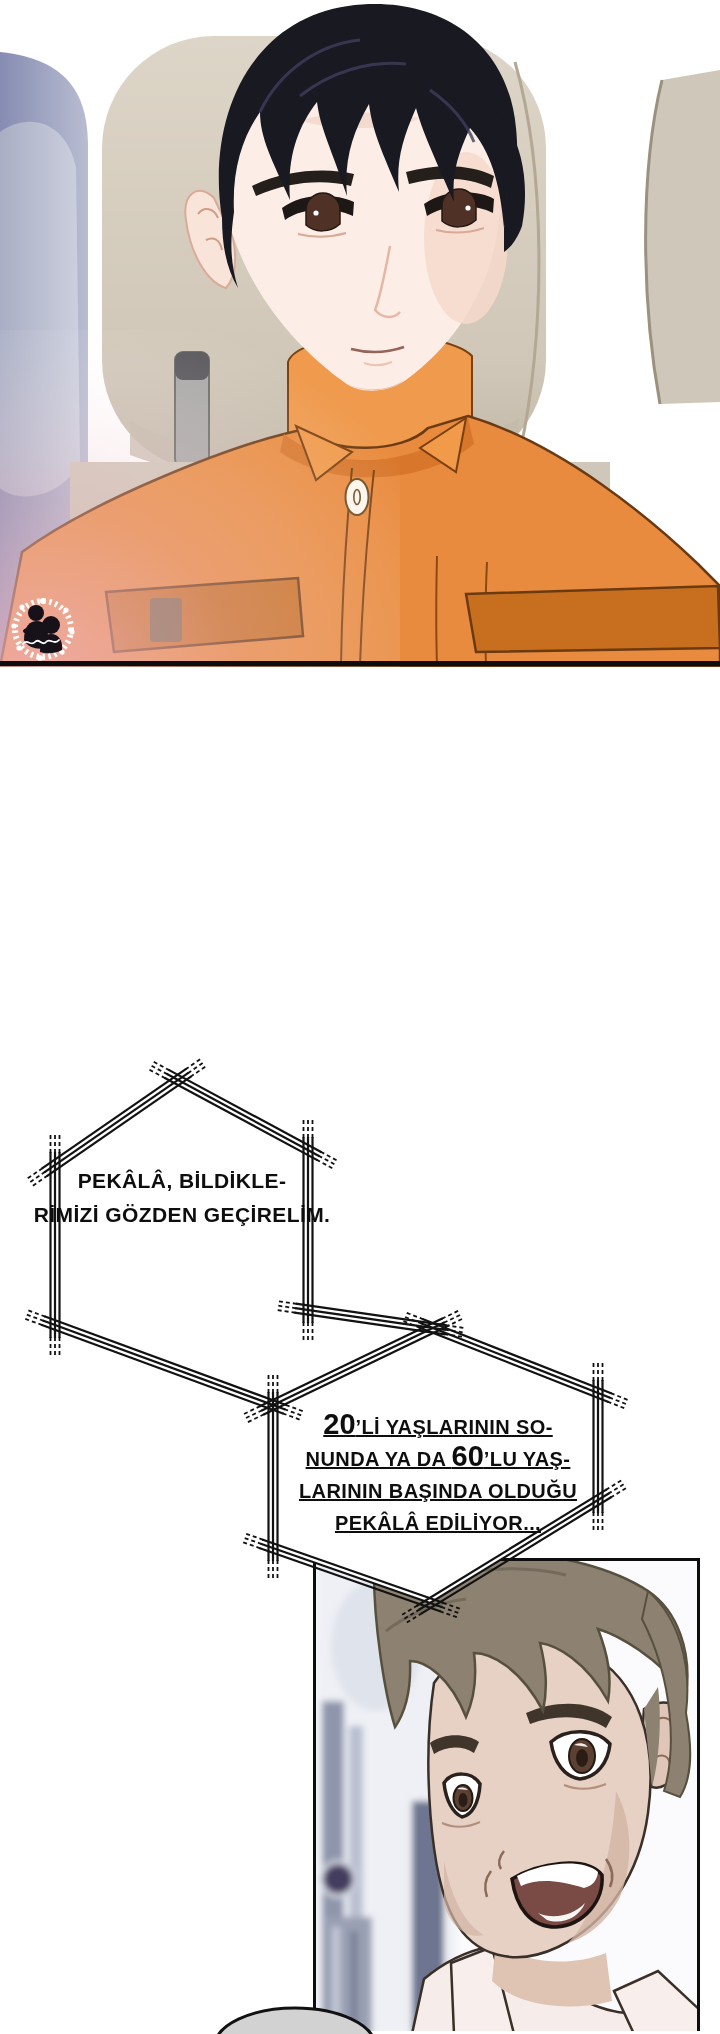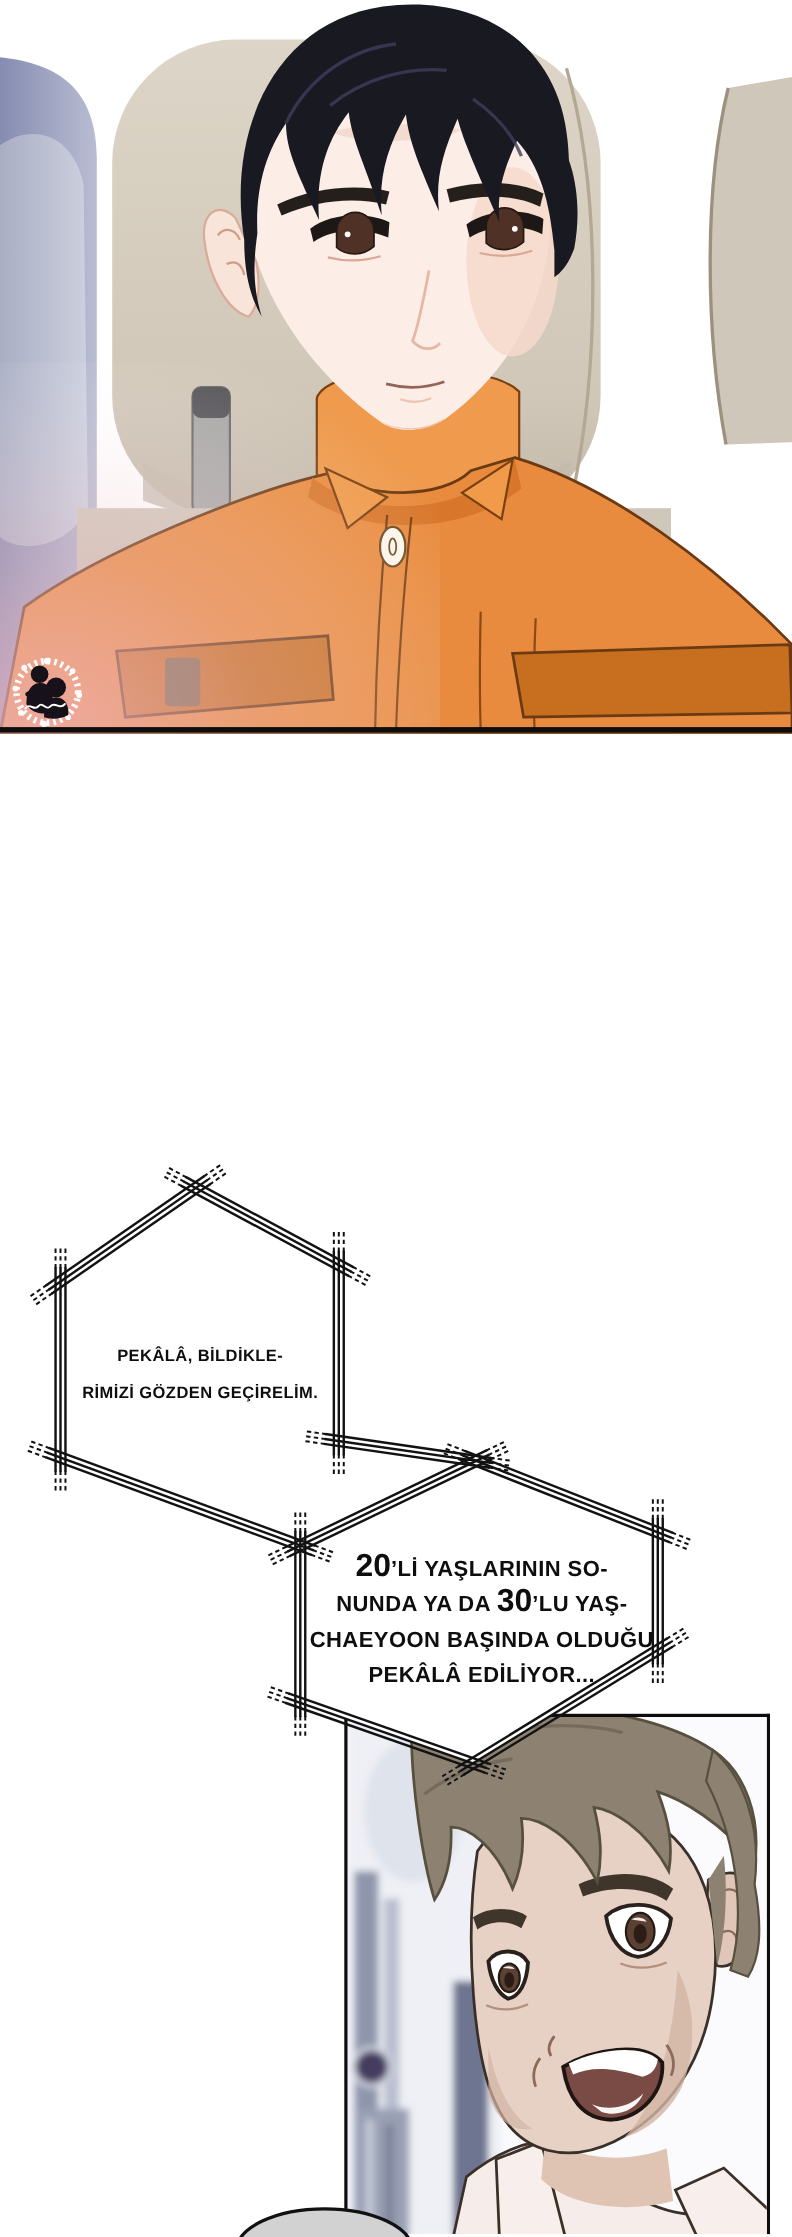--- a/index.html
+++ b/index.html
@@ -7,22 +7,22 @@
         font-family:"Liberation Sans",sans-serif;}
   .panel1{position:absolute;left:0;top:0;width:720px;height:667px;overflow:hidden;}
   .panel2{position:absolute;left:313px;top:1558px;width:387px;height:473px;
           border:3px solid #0d0d0d;border-bottom:none;box-sizing:border-box;overflow:hidden;background:#fbfbfd;}
   .panel2 svg{display:block;}
   .watermark{position:absolute;left:10px;top:596px;width:66px;height:66px;}
   .graybubble{position:absolute;left:210px;top:2004px;width:170px;height:30px;}
   .bubble-layer{position:absolute;left:0;top:1040px;width:720px;height:640px;}
   .btext{position:absolute;color:#0e0e0e;font-weight:700;text-align:center;white-space:nowrap;
          letter-spacing:.4px;transform:translateX(-50%);}
-  .btext1{left:182px;top:1216px;font-size:15px;line-height:34px;}
-  .btext2{left:438px;top:1411px;font-size:20px;line-height:32px;}
+  .btext1{left:182px;top:1164px;font-size:21px;line-height:34px;}
+  .btext2{left:438px;top:1411px;font-size:20px;line-height:32px;text-decoration:underline;}
   .big{font-size:29px;line-height:0;letter-spacing:0;}
 </style>
 </head>
 <body>
 
 <div class="page">
 
   <div class="panel1">
     <svg width="720" height="667" viewBox="0 0 720 667">
       <defs>
@@ -351,18 +351,18 @@
       <line x1="423.4844596189161" y1="1319.4148680117332" x2="406.7371085482084" y2="1312.8174266808483" stroke="#121212" stroke-width="1.8" stroke-dasharray="4 3"></line>
     </svg>
 
   <div class="btext btext1">
     <div>PEKÂLÂ, BİLDİKLE-</div>
     <div>RİMİZİ GÖZDEN GEÇİRELİM.</div>
   </div>
 
   <div class="btext btext2">
     <div><span class="big">20</span><span>’Lİ YAŞLARININ SO-</span></div>
-    <div><span>NUNDA YA DA </span><span class="big">30</span><span>’LU YAŞ-</span></div>
-    <div>CHAEYOON BAŞINDA OLDUĞU</div>
+    <div><span>NUNDA YA DA </span><span class="big">60</span><span>’LU YAŞ-</span></div>
+    <div>LARININ BAŞINDA OLDUĞU</div>
     <div>PEKÂLÂ EDİLİYOR...</div>
   </div>
 
 </div>
 
 </body></html>

